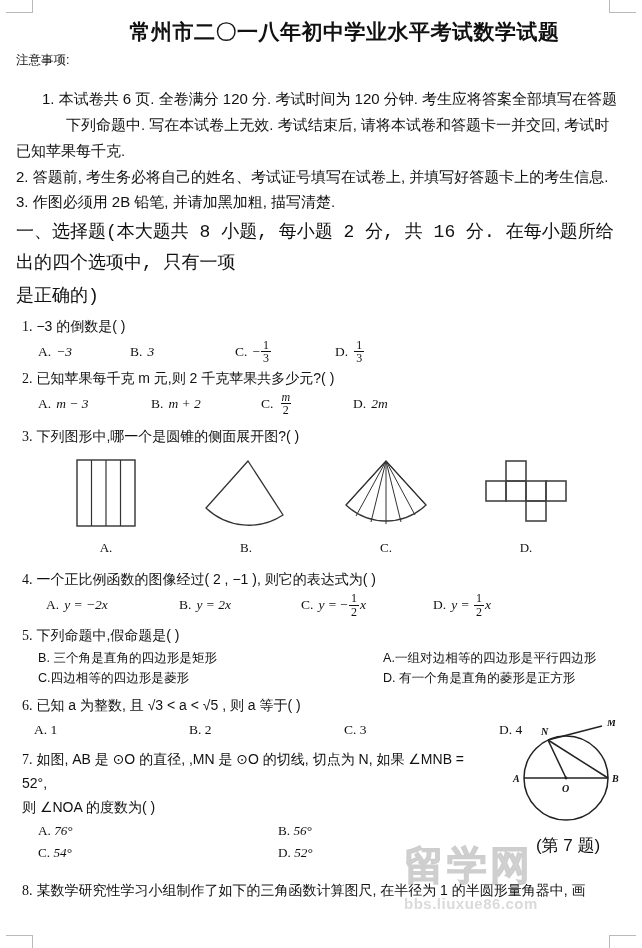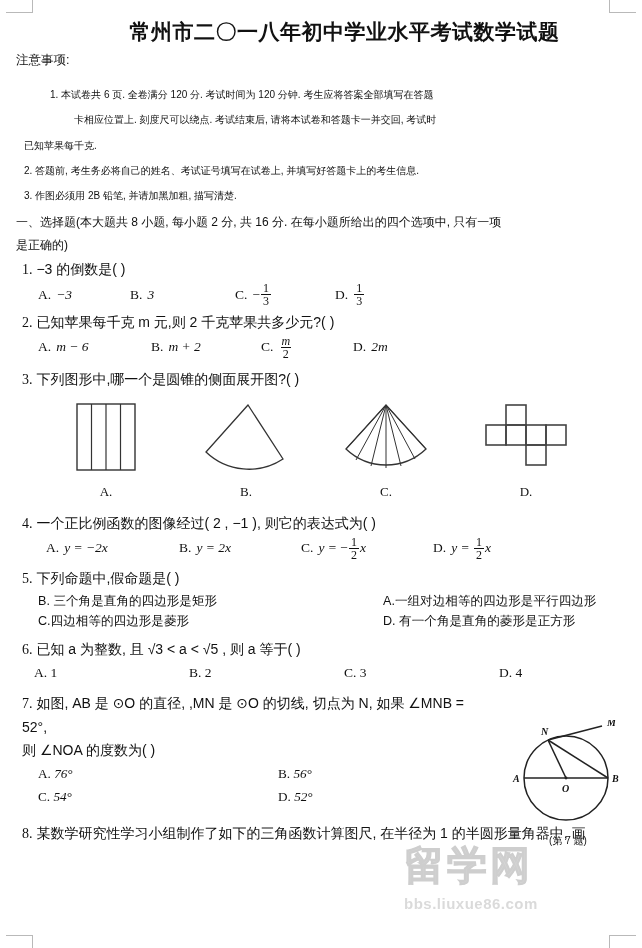--- a/index.html
+++ b/index.html
@@ -50,30 +50,30 @@
     line-height: 1.62;
   }
 
   .notice-head {
     font-family: "Liberation Sans", "DejaVu Sans", sans-serif;
     font-size: 12.5px;
     margin: 4px 0 16px 0;
   }
   .notice-line {
     font-family: "Liberation Sans", "DejaVu Sans", sans-serif;
-    font-size: 10px;
-    margin: 8px;
+    font-size: 15px;
+    margin: 0;
     line-height: 1.72;
   }
   .indent1 { padding-left: 26px; }
   .indent2 { padding-left: 50px; }
 
   .section-head {
-    font-family: Liberation Sans, sans-serif;
-    font-size: 12px;
+    font-family: Liberation Mono, monospace;
+    font-size: 18px;
     line-height: 1.72;
     margin: 2px 0 0 0;
   }
 
   .q {
     margin: 3px 0 0 0;
   }
   .q-stem {
     font-family: "Liberation Sans", "DejaVu Sans", sans-serif;
     font-size: 14px;
@@ -163,21 +163,21 @@
   
   .fig7 {
     position: absolute;
     right: 8px;
     top: 720px;
     width: 132px;
     text-align: center;
   }
   .fig7-cap {
     font-family: "Liberation Sans", "DejaVu Sans", sans-serif;
-    font-size: 10px;
+    font-size: 17px;
     margin-top: 2px;
   }
 
   
   .watermark {
     position: absolute;
     right: 6px;
     bottom: 24px;
     width: 232px;
     height: 78px;
@@ -214,21 +214,21 @@
   <div class="crop-mark crop-tr"></div>
   <div class="crop-mark crop-bl"></div>
   <div class="crop-mark crop-br"></div>
 
   <div class="doc-title">常州市二〇一八年初中学业水平考试数学试题</div>
 
   <div class="content">
 
     <div class="notice-head">注意事项:</div>
     <div class="notice-line indent1">1. 本试卷共 6 页. 全卷满分 120 分. 考试时间为 120 分钟. 考生应将答案全部填写在答题</div>
-    <div class="notice-line indent2">卡相应位置上. 刻度尺可以绕点. 考试结束后, 请将本试卷和答题卡一并交回, 考试时</div>
+    <div class="notice-line indent2">下列命题中. 写在本试卷上无效. 考试结束后, 请将本试卷和答题卡一并交回, 考试时</div>
     <div class="notice-line">已知苹果每千克.</div>
     <div class="notice-line">2. 答题前, 考生务必将自己的姓名、考试证号填写在试卷上, 并填写好答题卡上的考生信息.</div>
     <div class="notice-line">3. 作图必须用 2B 铅笔, 并请加黑加粗, 描写清楚.</div>
 
     <div class="section-head">一、选择题(本大题共 8 小题, 每小题 2 分, 共 16 分. 在每小题所给出的四个选项中, 只有一项</div>
     <div class="section-head">是正确的)</div>
 
     <div class="q">
       <div class="q-stem">
         <span class="q-num">1.</span>
@@ -262,21 +262,21 @@
     </div>
 
     <div class="q">
       <div class="q-stem">
         <span class="q-num">2.</span>
         <span>已知苹果每千克 m 元,则 2 千克苹果共多少元?(        )</span>
       </div>
       <div class="opts">
         <span class="opt" style="width:113px;">
           <span class="opt-lbl">A.</span>
-          <span class="mathit">m − 6</span>
+          <span class="mathit">m − 3</span>
         </span>
         <span class="opt" style="width:110px;">
           <span class="opt-lbl">B.</span>
           <span class="mathit">m + 2</span>
         </span>
         <span class="opt" style="width:92px;">
           <span class="opt-lbl">C.</span>
           <span class="frac">
             <span class="num mathit">m</span>
             <span class="den">2</span>

